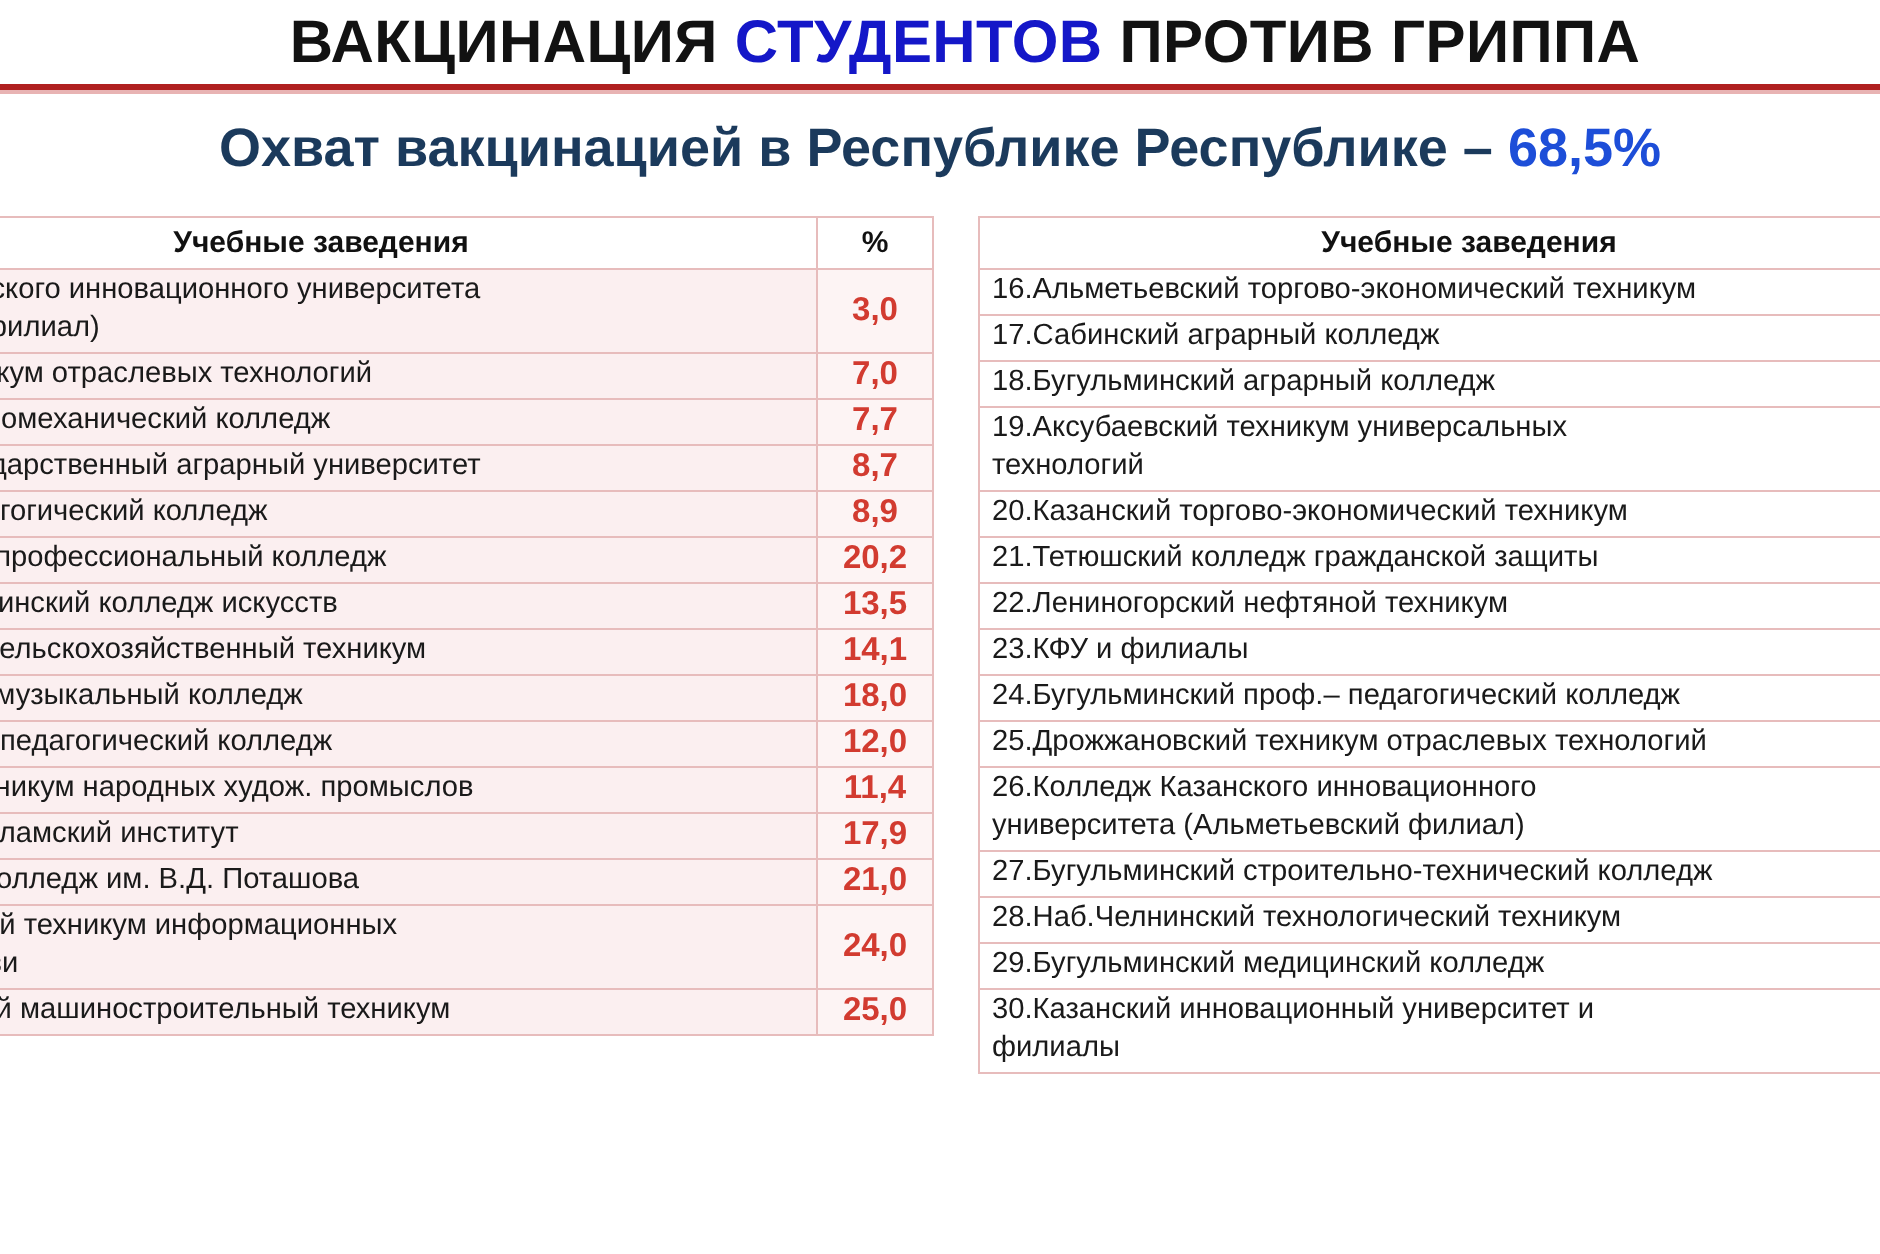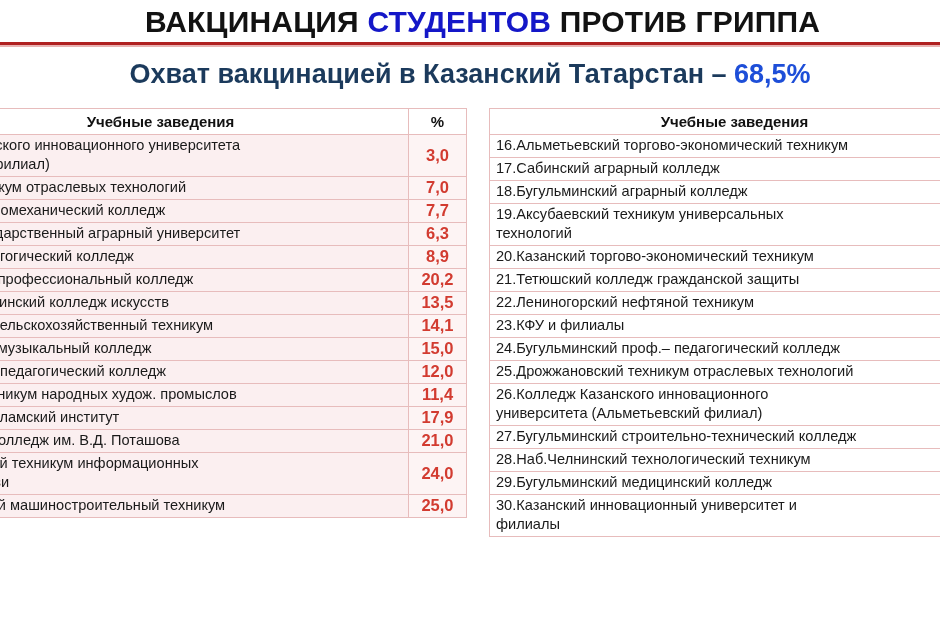--- a/index.html
+++ b/index.html
@@ -119,21 +119,21 @@
 
 <div id="slide">
 
   <div class="title-bar">
     <span class="title-text"><span>ВАКЦИНАЦИЯ </span><span class="hl">СТУДЕНТОВ</span><span> ПРОТИВ ГРИППА</span></span>
   </div>
 
   <div class="rule-red"></div>
   <div class="rule-red-2"></div>
 
-  <div class="subtitle"><span>Охват вакцинацией в Казанский Татарстан – </span><span class="pct">68,5%</span></div>
+  <div class="subtitle"><span>Охват вакцинацией в Республике Республике – </span><span class="pct">68,5%</span></div>
 
   <table class="tbl" id="left-table">
     <thead>
       <tr>
         <th class="h-name">Учебные заведения</th>
         <th class="h-pct">%</th>
       </tr>
     </thead>
     <tbody>
         <tr>
@@ -143,41 +143,41 @@
         <tr>
           <td class="name">…кий техникум отраслевых технологий</td>
           <td class="pct">7,0</td>
         </tr>
         <tr>
           <td class="name">…ский радиомеханический колледж</td>
           <td class="pct">7,7</td>
         </tr>
         <tr>
           <td class="name">…ский государственный аграрный университет</td>
-          <td class="pct">6,3</td>
+          <td class="pct">8,7</td>
         </tr>
         <tr>
           <td class="name">…ский педагогический колледж</td>
           <td class="pct">8,9</td>
         </tr>
         <tr>
           <td class="name">…тьевский профессиональный колледж</td>
           <td class="pct">20,2</td>
         </tr>
         <tr>
           <td class="name">…ежночелнинский колледж искусств</td>
           <td class="pct">13,5</td>
         </tr>
         <tr>
           <td class="name">…линский сельскохозяйственный техникум</td>
           <td class="pct">14,1</td>
         </tr>
         <tr>
           <td class="name">…тьевский музыкальный колледж</td>
-          <td class="pct">15,0</td>
+          <td class="pct">18,0</td>
         </tr>
         <tr>
           <td class="name">…елинский педагогический колледж</td>
           <td class="pct">12,0</td>
         </tr>
         <tr>
           <td class="name">…нский техникум народных худож. промыслов</td>
           <td class="pct">11,4</td>
         </tr>
         <tr>

